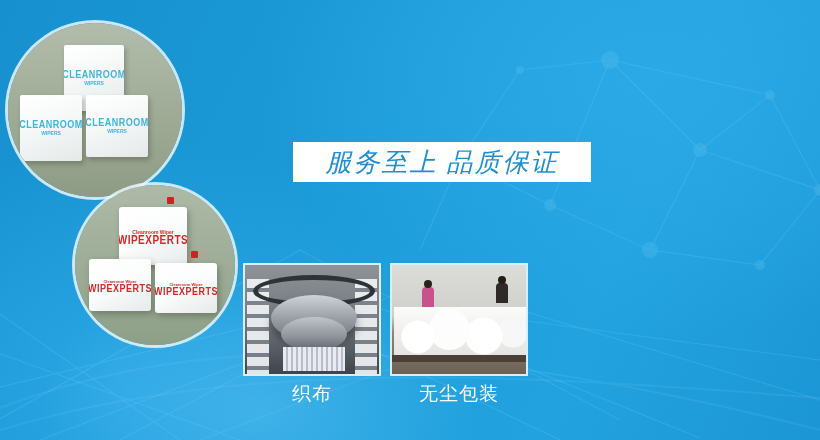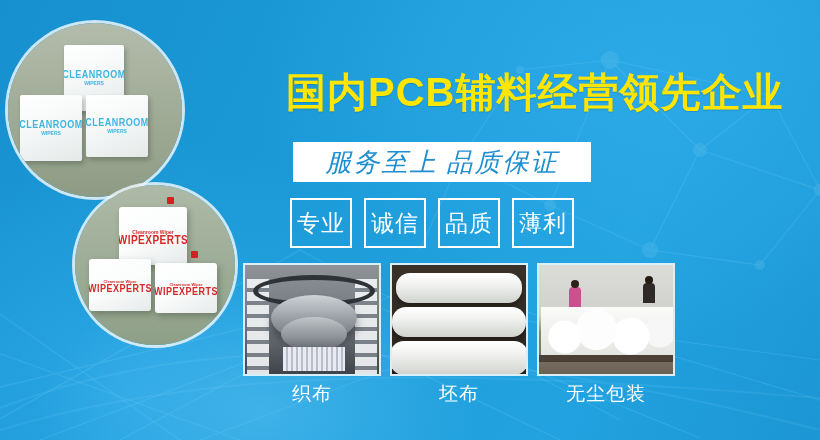--- a/index.html
+++ b/index.html
@@ -393,67 +393,42 @@
         <span class="pack-lbl cr-red" style="font-size:9px;">WIPEXPERTS</span>
       </div>
       <div class="bale" style="left:80px; top:78px; width:62px; height:50px;">
         <span class="pack-sub cr-red" style="font-size:4px;">Cleanroom Wiper</span>
         <span class="pack-lbl cr-red" style="font-size:9px;">WIPEXPERTS</span>
       </div>
       <div class="stamp" style="left:116px; top:66px;"></div>
     </div>
   </div>
 
-  <div class="headline">国内PCB辅料经营领先企业</div>
 
   <div class="subtitle-bar">
     <span class="subtitle-text">服务至上 品质保证</span>
   </div>
 
-  <div class="tags">
-    <div class="tag">
-      <span>专业</span>
-    </div>
-    <div class="tag">
-      <span>诚信</span>
-    </div>
-    <div class="tag">
-      <span>品质</span>
-    </div>
-    <div class="tag">
-      <span>薄利</span>
-    </div>
-  </div>
 
   <div class="thumbs">
 
     <div class="thumb">
       <div class="thumb-frame">
         <div class="tp-knit">
           <div class="cones l"></div>
             <div class="cones r"></div>
           <div class="ring"></div>
             <div class="drum"></div>
           <div class="drum2"></div>
             <div class="cloth"></div>
         </div>
       </div>
       <div class="thumb-caption">织布</div>
     </div>
 
-    <div class="thumb">
-      <div class="thumb-frame">
-        <div class="tp-rolls">
-          <div class="roll r1"></div>
-            <div class="roll r2"></div>
-            <div class="roll r3"></div>
-        </div>
-      </div>
-      <div class="thumb-caption">坯布</div>
-    </div>
 
 
     <div class="thumb">
       <div class="thumb-frame">
         <div class="tp-pack">
           <div class="worker w1"></div>
             <div class="worker w2"></div>
           <div class="bags"></div>
             <div class="table"></div>
         </div>

